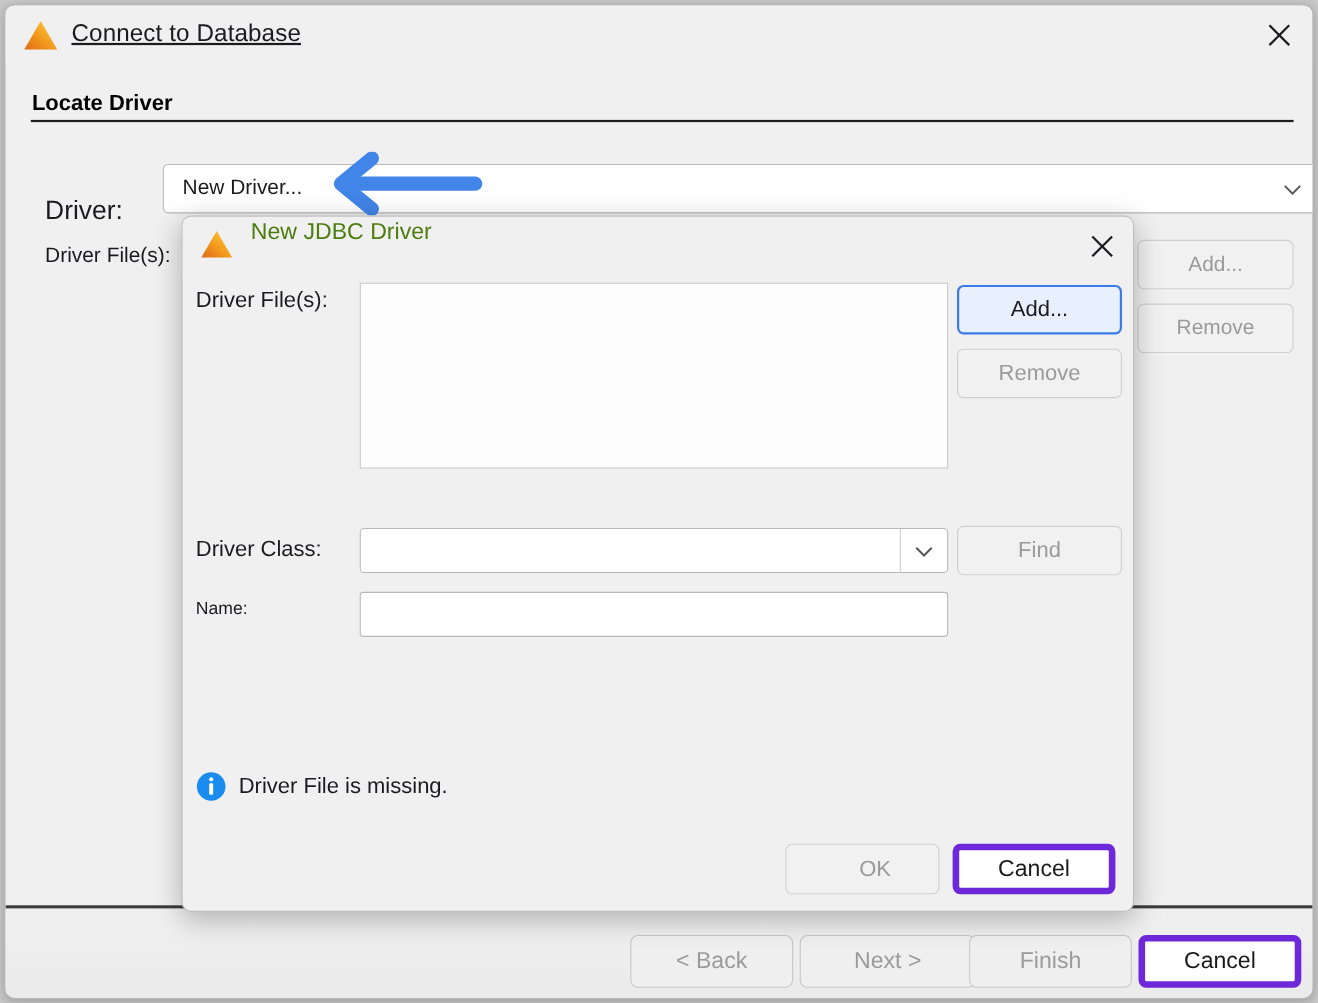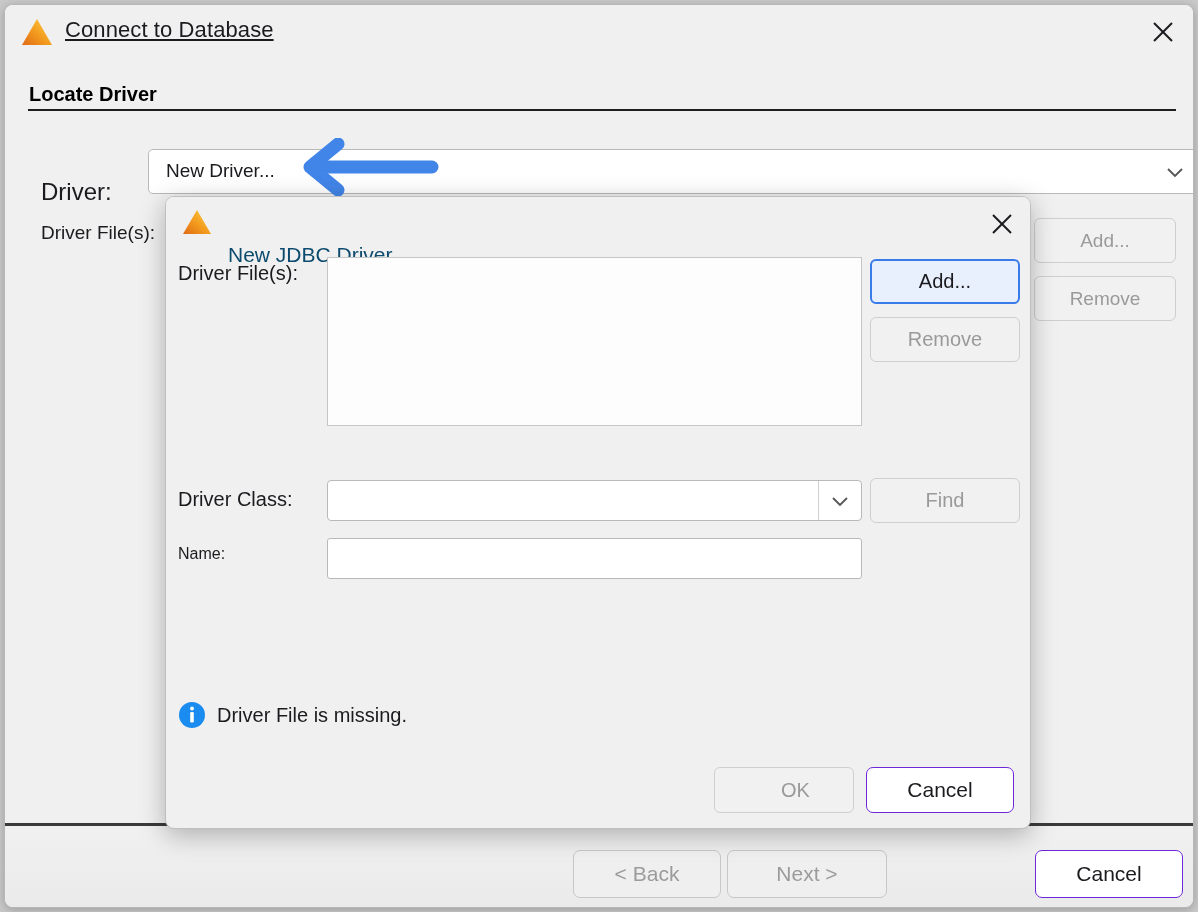--- a/index.html
+++ b/index.html
@@ -131,21 +131,21 @@
     display: flex; align-items: center; justify-content: center;
   }
   .wiz-btn.disabled {
     background: #efefef;
     border: 1px solid #c7c7c7;
     color: #9b9b9b;
     cursor: default;
   }
   .wiz-btn.enabled {
     background: #ffffff;
-    border: 1px solid #6d28d9;
+    border: 6px solid #6d28d9;
     color: #1b1b1f;
     cursor: pointer;
   }
   #back-button   { left: 568px; width: 148px; }
   #next-button   { left: 722px; width: 160px; text-align: right; }
   #finish-button { left: 876px; width: 148px; }
   #cancel-button-outer { left: 1030px; width: 148px; }
 
   
   #arrow-annotation {
@@ -169,23 +169,22 @@
   #inner-titlebar {
     position: absolute; left: 0; top: 0; right: 0; height: 52px;
     background: #f0f0f0;
   }
   #inner-app-icon {
     position: absolute; left: 16px; top: 11px;
     width: 30px; height: 28px;
   }
   #inner-title {
     position: absolute; left: 62px; top: 2px;
-    font-size: 21px; color: #0c4a6e;
-    white-space: nowrap;
-    margin-top: 44px;
+    font-size: 21px; color: #4d7c0f;
+    white-space: nowrap;
   }
   #inner-close {
     position: absolute; right: 10px; top: 10px;
     width: 36px; height: 34px;
     display: flex; align-items: center; justify-content: center;
     cursor: pointer;
   }
 
   #inner-files-label {
     position: absolute; left: 12px; top: 65px;
@@ -322,20 +321,21 @@
 
   <div id="driver-files-label">Driver File(s):</div>
   <div id="bg-file-list"></div>
   <div id="bg-add-button" class="bg-btn">Add...</div>
   <div id="bg-remove-button" class="bg-btn">Remove</div>
 
   <div id="footer-rule"></div>
   <div id="outer-footer">
     <div id="back-button" class="wiz-btn disabled">&lt; Back</div>
     <div id="next-button" class="wiz-btn disabled">Next &gt;</div>
+    <div id="finish-button" class="wiz-btn disabled">Finish</div>
     <div id="cancel-button-outer" class="wiz-btn enabled">Cancel</div>
   </div>
 </div>
 
 <div id="arrow-annotation">
   <svg width="142" height="58" viewBox="0 0 142 58" xmlns="http://www.w3.org/2000/svg">
     <g stroke="#4285e8" stroke-width="13" stroke-linecap="round" stroke-linejoin="round" fill="none">
       <line x1="14" y1="29" x2="134" y2="29"></line>
       <polyline points="40,6 12,29 40,52"></polyline>
     </g>

